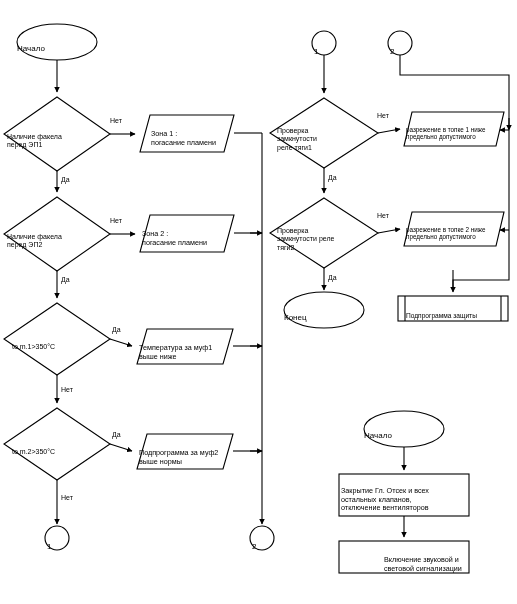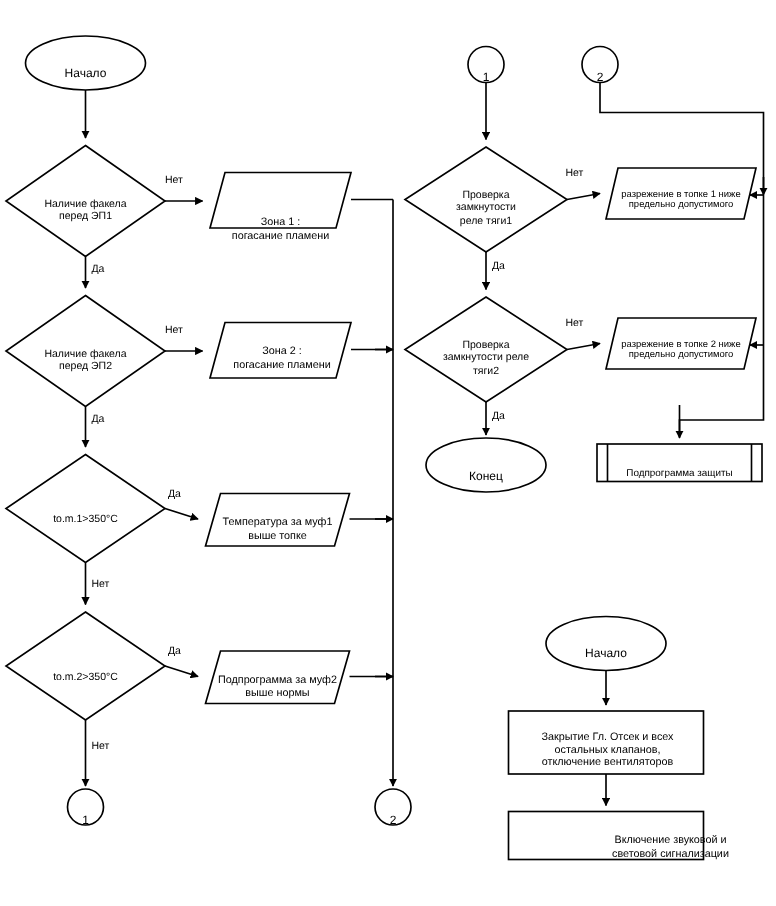--- a/index.html
+++ b/index.html
@@ -17,21 +17,21 @@
   }
   svg.layer {
     position: absolute;
     left: 0;
     top: 0;
     width: 517px;
     height: 604px;
   }
   .node-label {
     position: absolute;
-    text-align: center;
+    text-align: left;
     color: #000000;
     line-height: 1.22;
     pointer-events: none;
     white-space: pre-line;
   }
   .lbl-terminator { font-size: 8px; }
   .lbl-decision   { font-size: 7px; }
   .lbl-io         { font-size: 7.2px; }
   .lbl-process    { font-size: 7.2px; }
   .lbl-connector  { font-size: 8px; }
@@ -155,42 +155,42 @@
 
   <div class="node-label lbl-terminator" style="left:17px; top:34px; width:80px;">
     <span>Начало</span>
   </div>
 
   <div class="node-label lbl-decision" style="left:7px; top:124px; width:100px;">
     <span>Наличие факела
 перед ЭП1</span>
   </div>
 
-  <div class="node-label lbl-io" style="left:141px; top:121px; width:92px;margin-top:14px;">
+  <div class="node-label lbl-io" style="left:151px; top:121px; width:92px;">
     <span>Зона 1 :
 погасание пламени</span>
   </div>
 
   <div class="node-label lbl-decision" style="left:7px; top:224px; width:100px;">
     <span>Наличие факела
 перед ЭП2</span>
   </div>
 
   <div class="node-label lbl-io" style="left:142px; top:221px; width:92px;">
     <span>Зона 2 :
 погасание пламени</span>
   </div>
 
   <div class="node-label lbl-decision" style="left:12px; top:334px; width:90px;">
     <span>tо.m.1&gt;350°C</span>
   </div>
 
   <div class="node-label lbl-io" style="left:139px; top:335px; width:92px;">
     <span>Температура за муф1
-выше топке</span>
+выше ниже</span>
   </div>
 
   <div class="node-label lbl-decision" style="left:12px; top:439px; width:90px;">
     <span>tо.m.2&gt;350°C</span>
   </div>
 
   <div class="node-label lbl-io" style="left:139px; top:440px; width:92px;">
     <span>Подпрограмма за муф2
 выше нормы</span>
   </div>

